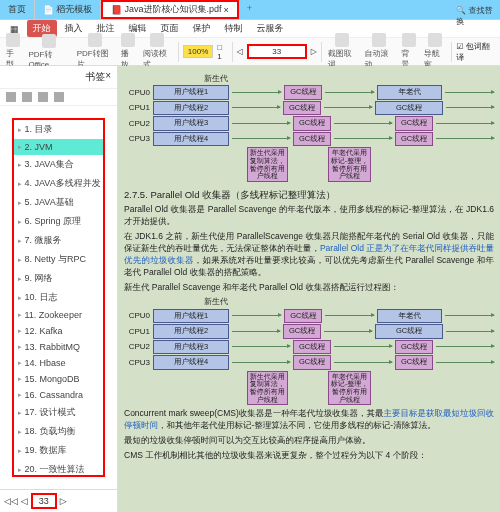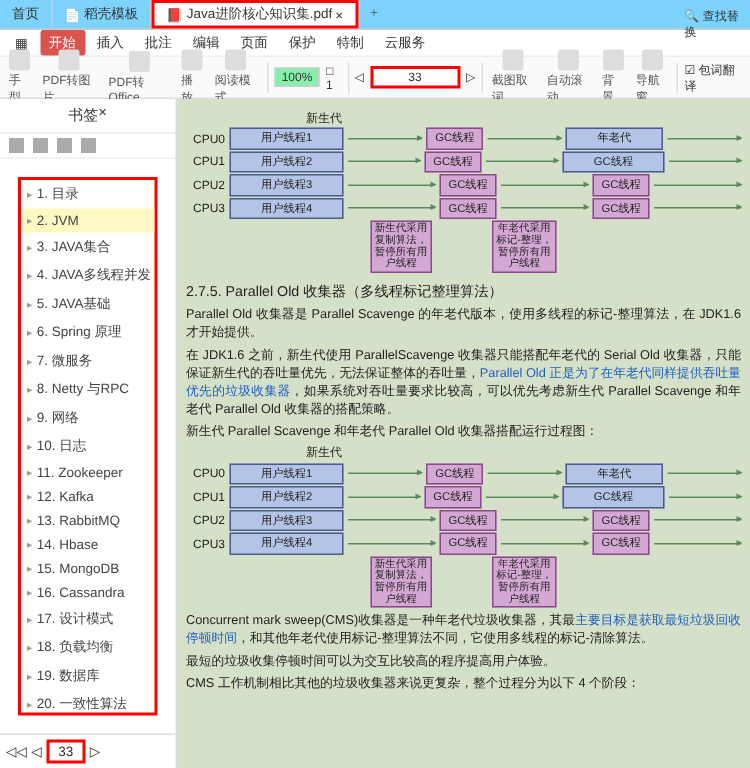--- a/index.html
+++ b/index.html
@@ -8,32 +8,32 @@
 .tab{padding:3px 8px;font-size:9px;border-right:1px solid #ccc;display:flex;align-items:center;gap:2px}
 .tab-active{background:#fff}
 .tab-plus{padding:3px 8px;color:#666}
 .hl{border:2px solid red}
 .menubar{display:flex;background:#fff;height:18px;align-items:center;font-size:9px;gap:2px;padding:0 4px;border-bottom:1px solid #eee}
 .menubar span{padding:2px 6px;cursor:pointer}
 .menu-active{background:#d9534f;color:#fff;border-radius:2px}
 .toolbar{display:flex;background:#fafafa;height:28px;align-items:center;padding:2px 4px;gap:4px;border-bottom:1px solid #ddd;font-size:8px}
 .tool{display:flex;flex-direction:column;align-items:center;gap:1px;color:#555;padding:0 2px}
 .tico{width:14px;height:14px;background:#ddd;border-radius:2px}
-.zoom{border:1px solid #ccc;padding:1px 4px;background:#86efac}
+.zoom{border:1px solid #ccc;padding:1px 4px;background:#fde047}
 .pagebox{border:2px solid red;padding:1px 6px;background:#fff;min-width:60px;text-align:center}
 .sep{width:1px;height:20px;background:#ddd}
 .main{display:flex;height:446px}
 .sidebar{width:118px;background:#fff;border-right:1px solid #ddd;display:flex;flex-direction:column}
-.sb-head{display:flex;justify-content:center;padding:4px 6px;font-size:10px;border-bottom:1px solid #eee}
+.sb-head{display:flex;justify-content:flex-end;padding:4px 6px;font-size:10px;border-bottom:1px solid #eee}
 .sb-icons{display:flex;gap:6px;padding:3px 6px;border-bottom:1px solid #eee}
 .sb-i{width:10px;height:10px;background:#aaa}
 .toc{flex:1;overflow:hidden;border:2px solid red;margin:12px}
 .toc-item{padding:3px 4px;font-size:9px;color:#444;white-space:nowrap;overflow:hidden;cursor:pointer;display:flex;align-items:center;gap:3px}
 .toc-item:before{content:"▸";font-size:7px;color:#999}
-.toc-sel{background:#fef9c3}
+.toc-sel{background:#5eead4}
 .sb-foot{border-top:1px solid #ddd;padding:3px 4px;font-size:9px;display:flex;align-items:center;gap:3px}
 .sb-foot .hl{padding:1px 6px}
 .content{flex:1;background:#d5e0c8;overflow:hidden;padding:4px 6px;font-size:8.5px;color:#222;line-height:1.4}
 .diagram{background:#d5e0c8;margin:3px 0}
 .diag-row{display:flex;align-items:center;gap:3px;margin:1px 0}
 .cpu-lbl{width:26px;font-size:8px;text-align:right}
 .thbox{background:#b3c4e6;border:1px solid #4a5a8a;padding:1px 20px;font-size:7.5px;min-width:44px;text-align:center}
 .gcbox{background:#d4a8d4;border:1px solid #8a4a8a;padding:1px 3px;font-size:7.5px;min-width:38px;text-align:center}
 .arrow{flex:1;height:1px;background:#5a8a5a;position:relative;min-width:14px}
 .arrow:after{content:"";position:absolute;right:-1px;top:-2px;border-left:4px solid #5a8a5a;border-top:2.5px solid transparent;border-bottom:2.5px solid transparent}
@@ -66,25 +66,25 @@
   <span>云服务</span>
 </div>
 
 <div class="toolbar">
   <div class="tool">
       <div class="tico"></div>
       <span>手型</span>
     </div>
   <div class="tool">
       <div class="tico"></div>
+      <span>PDF转Office</span>
+    </div>
+  <div class="tool">
+      <div class="tico"></div>
       <span>PDF转图片</span>
-    </div>
-  <div class="tool">
-      <div class="tico"></div>
-      <span>PDF转Office</span>
     </div>
   <div class="tool">
       <div class="tico"></div>
       <span>播放</span>
     </div>
   <div class="tool">
       <div class="tico"></div>
       <span>阅读模式</span>
     </div>
   <div class="sep"></div>

